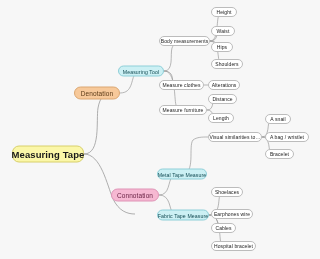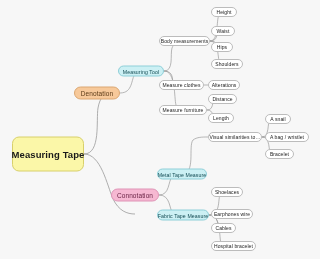--- a/index.html
+++ b/index.html
@@ -38,21 +38,21 @@
     transform: translate(0, -50%);
   }
   .node-root {
     border-radius: 7px;
     background: #fbf7a8;
     border: 1px solid #d8d06a;
     color: #1a1a1a;
     font-weight: bold;
     font-size: 9.5px;
     padding: 0 6px;
-    height: 35px;
+    height: 17px;
   }
   .node-l2-denotation {
     background: #f7c99a;
     border: 1px solid #dba772;
     color: #5a3a17;
     font-size: 6.5px;
     padding: 0 5px;
     height: 13px;
     border-radius: 7px;
   }

